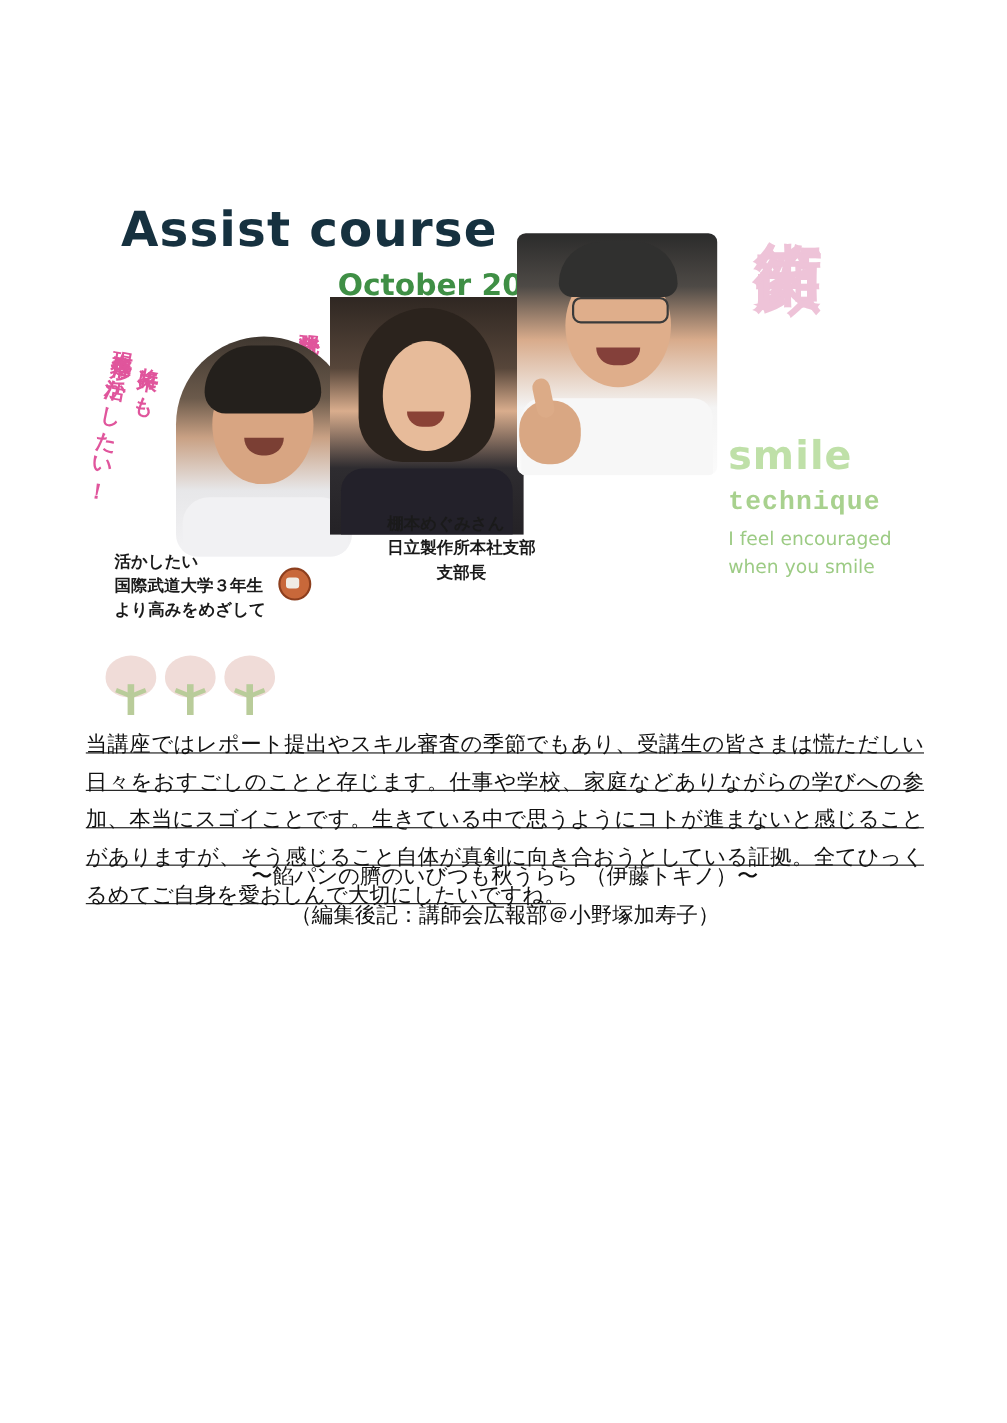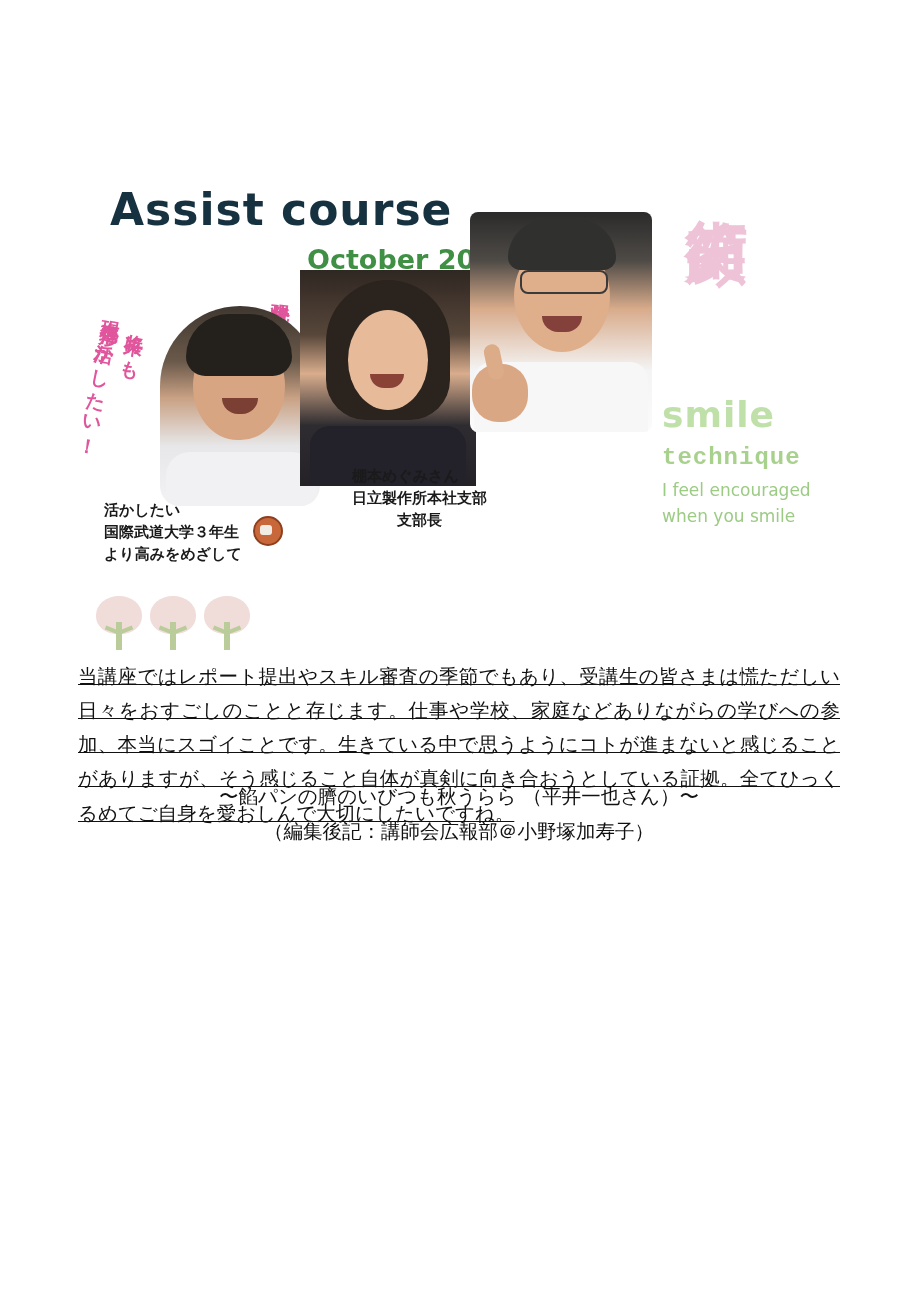--- a/index.html
+++ b/index.html
@@ -479,14 +479,14 @@
       <div class="b1"></div>
       <div class="b2"></div>
     </div>
   </div>
 </div>
 
 <div id="body-text">
   <p>当講座ではレポート提出やスキル審査の季節でもあり、受講生の皆さまは慌ただしい日々をおすごしのことと存じます。仕事や学校、家庭などありながらの学びへの参加、本当にスゴイことです。生きている中で思うようにコトが進まないと感じることがありますが、そう感じること自体が真剣に向き合おうとしている証拠。全てひっくるめてご自身を愛おしんで大切にしたいですね。</p>
 </div>
 
-<div id="poem-line">〜餡パンの臍のいびつも秋うらら （平井一也さん）〜</div>
+<div id="poem-line">〜餡パンの臍のいびつも秋うらら （伊藤トキノ）〜</div>
 <div id="signature-line">（編集後記：講師会広報部＠小野塚加寿子）</div>
 
 </body></html>

